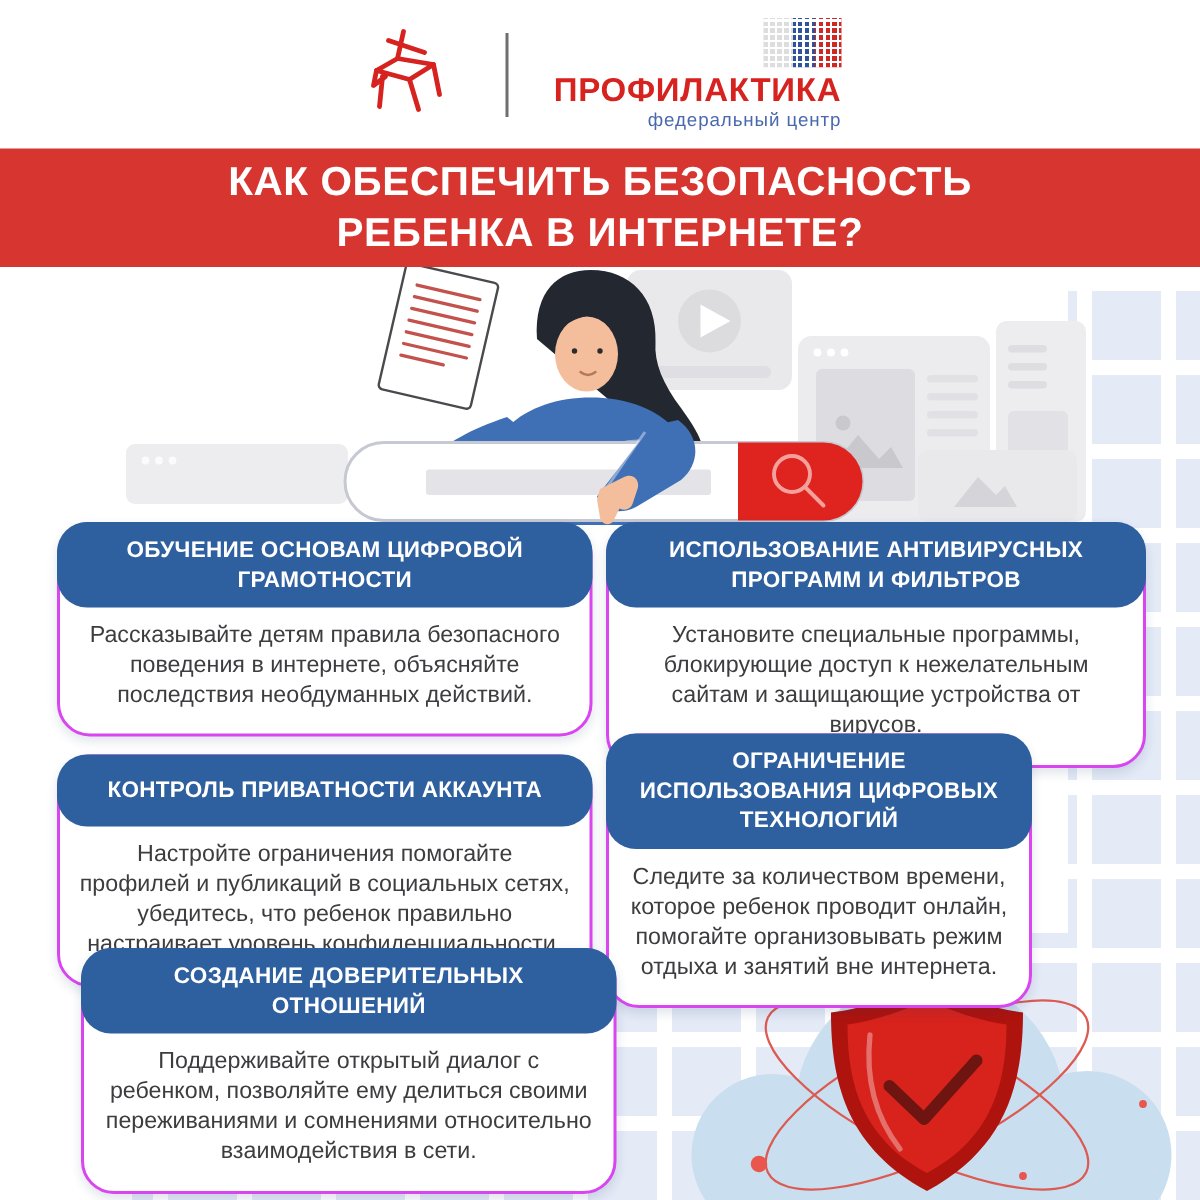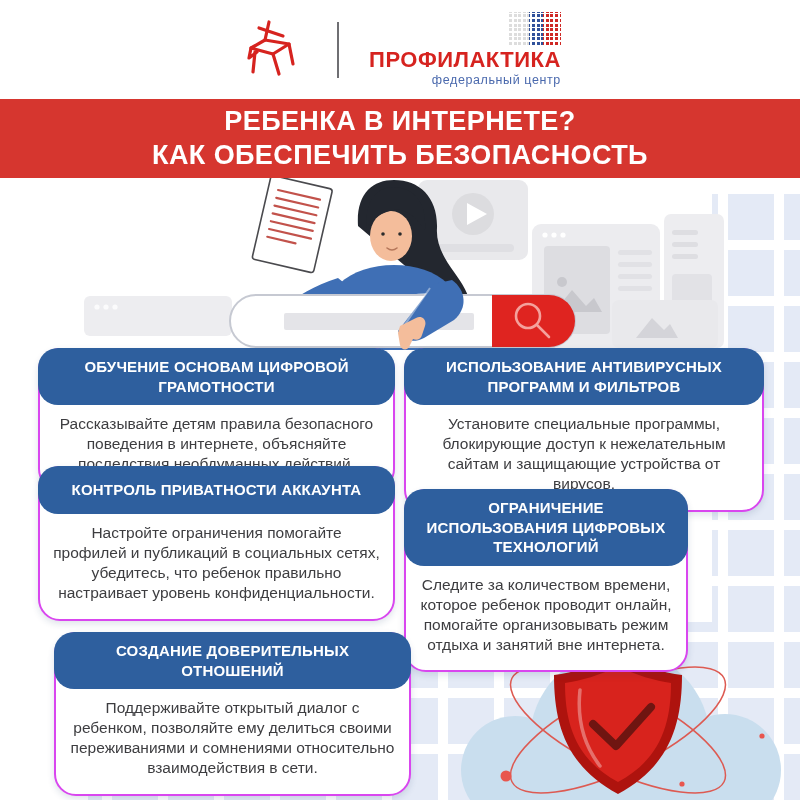--- a/index.html
+++ b/index.html
@@ -41,21 +41,21 @@
 
   
   .card{position:absolute;width:357px;background:#fff;border:2px solid #d946ef;border-radius:22px;
     box-shadow:0 3px 7px rgba(25,55,105,.14);z-index:3;box-sizing:border-box;}
   .card-header{background:#2e5f9e;border-radius:20px;margin:-2px;padding:9px 18px;min-height:30px;
     display:flex;align-items:center;justify-content:center;text-align:center;
     color:#fff;font-weight:bold;font-size:15px;line-height:1.3;letter-spacing:.2px;}
   .card-body{padding:11px 13px 15px;text-align:center;color:#3d3d40;font-size:15.5px;line-height:1.3;}
   .c1{left:38px;top:348px;}
   .c2{left:404px;top:348px;width:360px;}
-  .c3{left:38px;top:466px;}
+  .c3{left:38px;top:503px;}
   .c4{left:404px;top:489px;width:284px;}
   .c5{left:54px;top:632px;}
 </style>
 </head>
 <body>
 
 <div class="canvas">
 
   <div class="grid-layer"></div>
 
@@ -73,22 +73,22 @@
     </span>
     <span class="logo-divider"></span>
     <div class="brand-block">
       <span class="flag-mosaic"></span>
       <span class="brand-name">ПРОФИЛАКТИКА</span>
       <span class="brand-sub">федеральный центр</span>
     </div>
   </header>
 
   <div class="banner">
+    <span>КАК ОБЕСПЕЧИТЬ БЕЗОПАСНОСТЬ</span>
     <span>РЕБЕНКА В ИНТЕРНЕТЕ?</span>
-    <span>КАК ОБЕСПЕЧИТЬ БЕЗОПАСНОСТЬ</span>
   </div>
 
   <svg class="scene" viewBox="0 0 800 172">
 
     <g>
       <rect x="84" y="118" width="148" height="40" rx="6" fill="#ededf0"></rect>
       <circle cx="97" cy="129" r="2.6" fill="#fbfbfc"></circle>
         <circle cx="106" cy="129" r="2.6" fill="#fbfbfc"></circle>
         <circle cx="115" cy="129" r="2.6" fill="#fbfbfc"></circle>
     </g>

